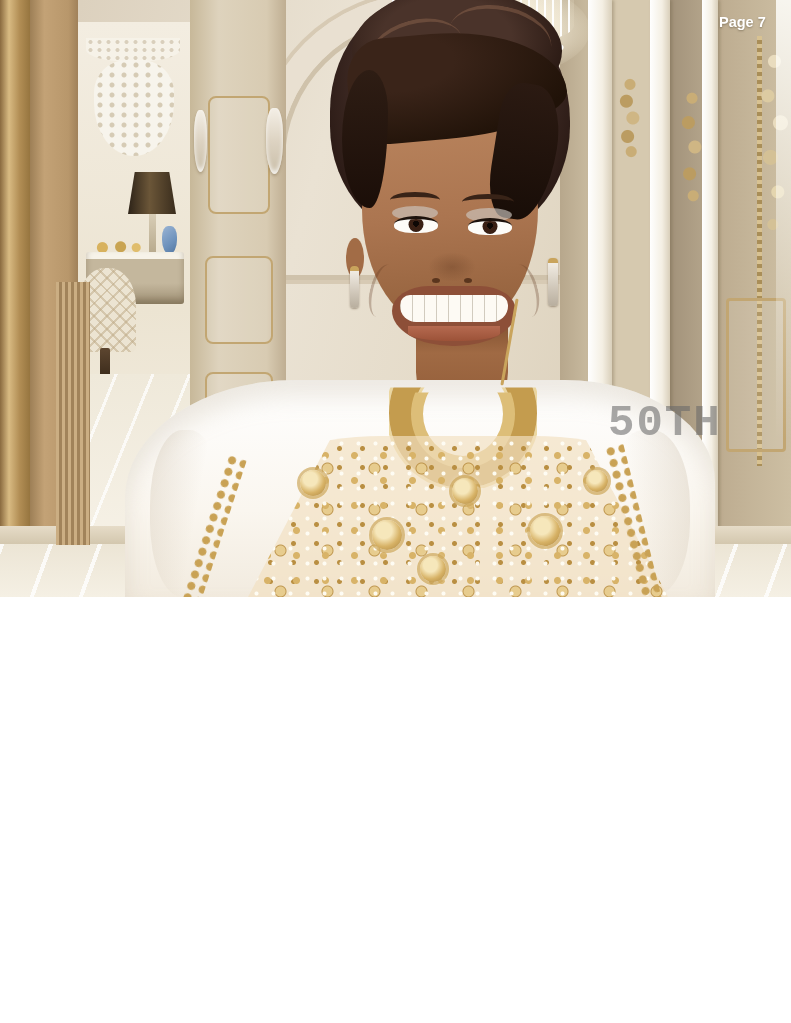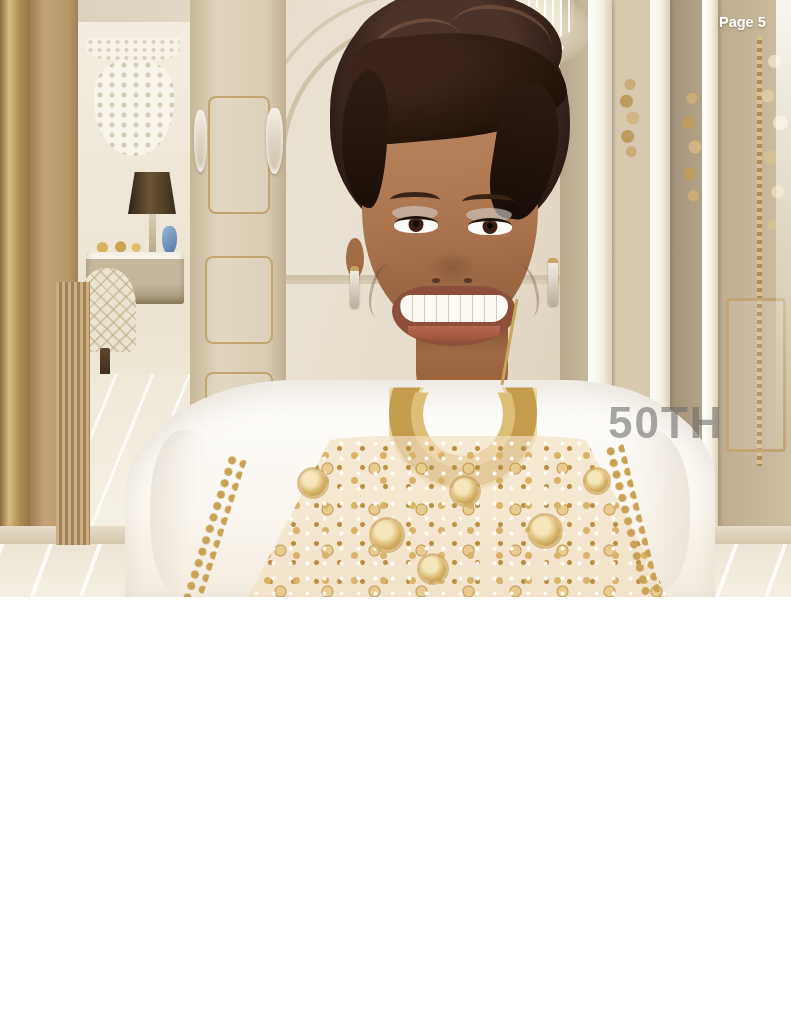--- a/index.html
+++ b/index.html
@@ -172,21 +172,21 @@
       radial-gradient(circle, #b98f42 0 2px, transparent 3px),
       radial-gradient(circle, #e7cc8e 0 4.5px, rgba(185,143,66,.9) 5.5px, transparent 6.5px);
     background-size:17px 15px, 29px 25px, 23px 19px, 47px 41px;
     background-position:0 0, 5px 7px, 11px 3px, 9px 12px; }
   .medallion { position:absolute; z-index:9; width:26px; height:26px; border-radius:50%;
     background:radial-gradient(circle at 40% 35%, #f6e7bb 0 30%, #d7b266 60%, #a9823c 100%);
     box-shadow:0 0 0 3px rgba(201,162,80,.65), 0 0 6px rgba(255,255,255,.8); }
   .trim { z-index:8; width:20px;
     background-image:radial-gradient(circle, #c9a255 0 3.5px, transparent 4.5px); background-size:12px 12px; }
 
-  .watermark { left:608px; top:398px; z-index:11; font-family:Liberation Sans, sans-serif; font-weight:700;
+  .watermark { left:608px; top:398px; z-index:11; font-family:Liberation Mono, monospace; font-weight:700;
     font-size:44px; letter-spacing:2px; color:rgba(105,105,105,.58); }
   .page-badge { left:719px; top:14px; z-index:12; color:#ffffff; font-weight:700; font-size:14.5px;
     text-shadow:0 1px 2px rgba(80,70,50,.5); }
 
   
   .title { margin:12px 0 0; text-align:center; font-family:"Liberation Serif", serif; font-weight:700;
     font-size:71px; line-height:64px; letter-spacing:0.5px; color:#bbbbbb; white-space:nowrap; }
   .columns { display:flex; gap:46px; padding:0 29px 0 38px; margin-top:14px; }
   .col-left { width:341px; flex:0 0 341px; }
   .col-right { width:337px; flex:0 0 337px; }
@@ -291,21 +291,21 @@
     <div class="abs trim" style="left:203px;top:452px;height:160px;transform:rotate(18deg);"></div>
     <div class="abs trim" style="left:624px;top:442px;height:172px;transform:rotate(-14deg);"></div>
     <div class="medallion" style="left:300px;top:470px;"></div>
     <div class="medallion" style="left:372px;top:520px;width:30px;height:30px;"></div>
     <div class="medallion" style="left:452px;top:478px;"></div>
     <div class="medallion" style="left:530px;top:516px;width:30px;height:30px;"></div>
     <div class="medallion" style="left:420px;top:556px;"></div>
     <div class="medallion" style="left:586px;top:470px;width:22px;height:22px;"></div>
 
     <div class="abs watermark">50TH</div>
-    <div class="abs page-badge">Page 5</div>
+    <div class="abs page-badge">Page 7</div>
   </div>
 
   <h1 class="title">DR. TAMIKE BROWN</h1>
 
   <div class="columns">
     <div class="col-left">
       <p class="q">What is Your Area of Focused?</p>
       <p class="a">Her area of focus is to fulfill the Will of God for her life in bringing souls into the Kingdom of God through ministry, business, or whatever avenue deemed necessary as the Holy Spirit leads seeking the Father’s face to receive the strategies and the blueprint that will lead to her Destiny.</p>
     </div>
     <div class="col-right">

